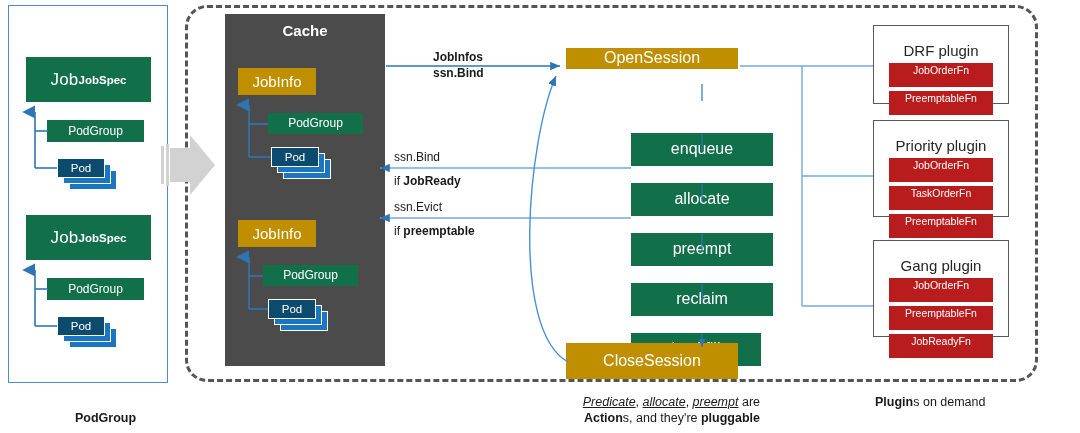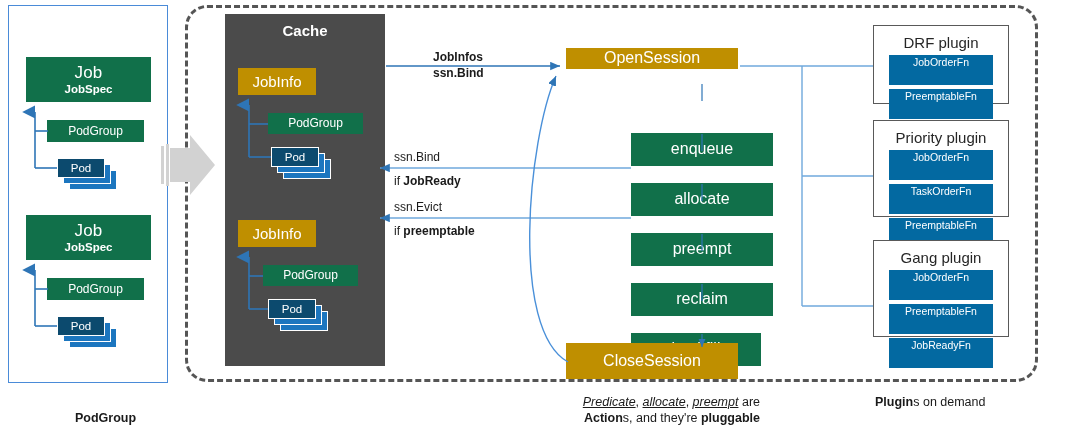--- a/index.html
+++ b/index.html
@@ -34,21 +34,21 @@
   
   #left-panel{
     position:absolute;
     left:8px;top:5px;width:160px;height:378px;
     border:1.6px solid #4A8BD8;
     box-sizing:border-box;
     background:#ffffff;
   }
 
   .job-box{
-    flex-direction:column;
+    flex-direction:row;
     justify-content:center;
     padding-bottom:0;
   }
   .job-title{font-size:17px;font-weight:400;letter-spacing:.2px;}
   .job-sub{font-size:11.5px;font-weight:bold;margin-top:1px;}
 
   
   .podstack{position:absolute;}
   .podstack .shadow{
     position:absolute;background:#1C76BF;border:1.5px solid #ffffff;box-sizing:border-box;
@@ -83,29 +83,29 @@
 
   
   .plugin-card{
     position:absolute;
     box-sizing:border-box;
     background:#ffffff;
     border:1.8px solid #595959;
   }
   .plugin-title{
     text-align:center;color:#262626;font-size:15px;
-    margin-top:8px;
+    margin-top:16px;
   }
   .plugin-fn{
     margin:4px auto 0 auto;
-    background:#0369a1;color:#ffffff;
+    background:#b91c1c;color:#ffffff;
     font-size:10.5px;
     text-align:center;
     line-height:15px;
-    height:30px;
+    height:24px;
   }
 
   
   .edge-label{
     position:absolute;color:#1a1a1a;white-space:nowrap;
   }
   .lbl-bold{font-weight:bold;font-size:12px;}
   .lbl-norm{font-size:12px;}
 
   

